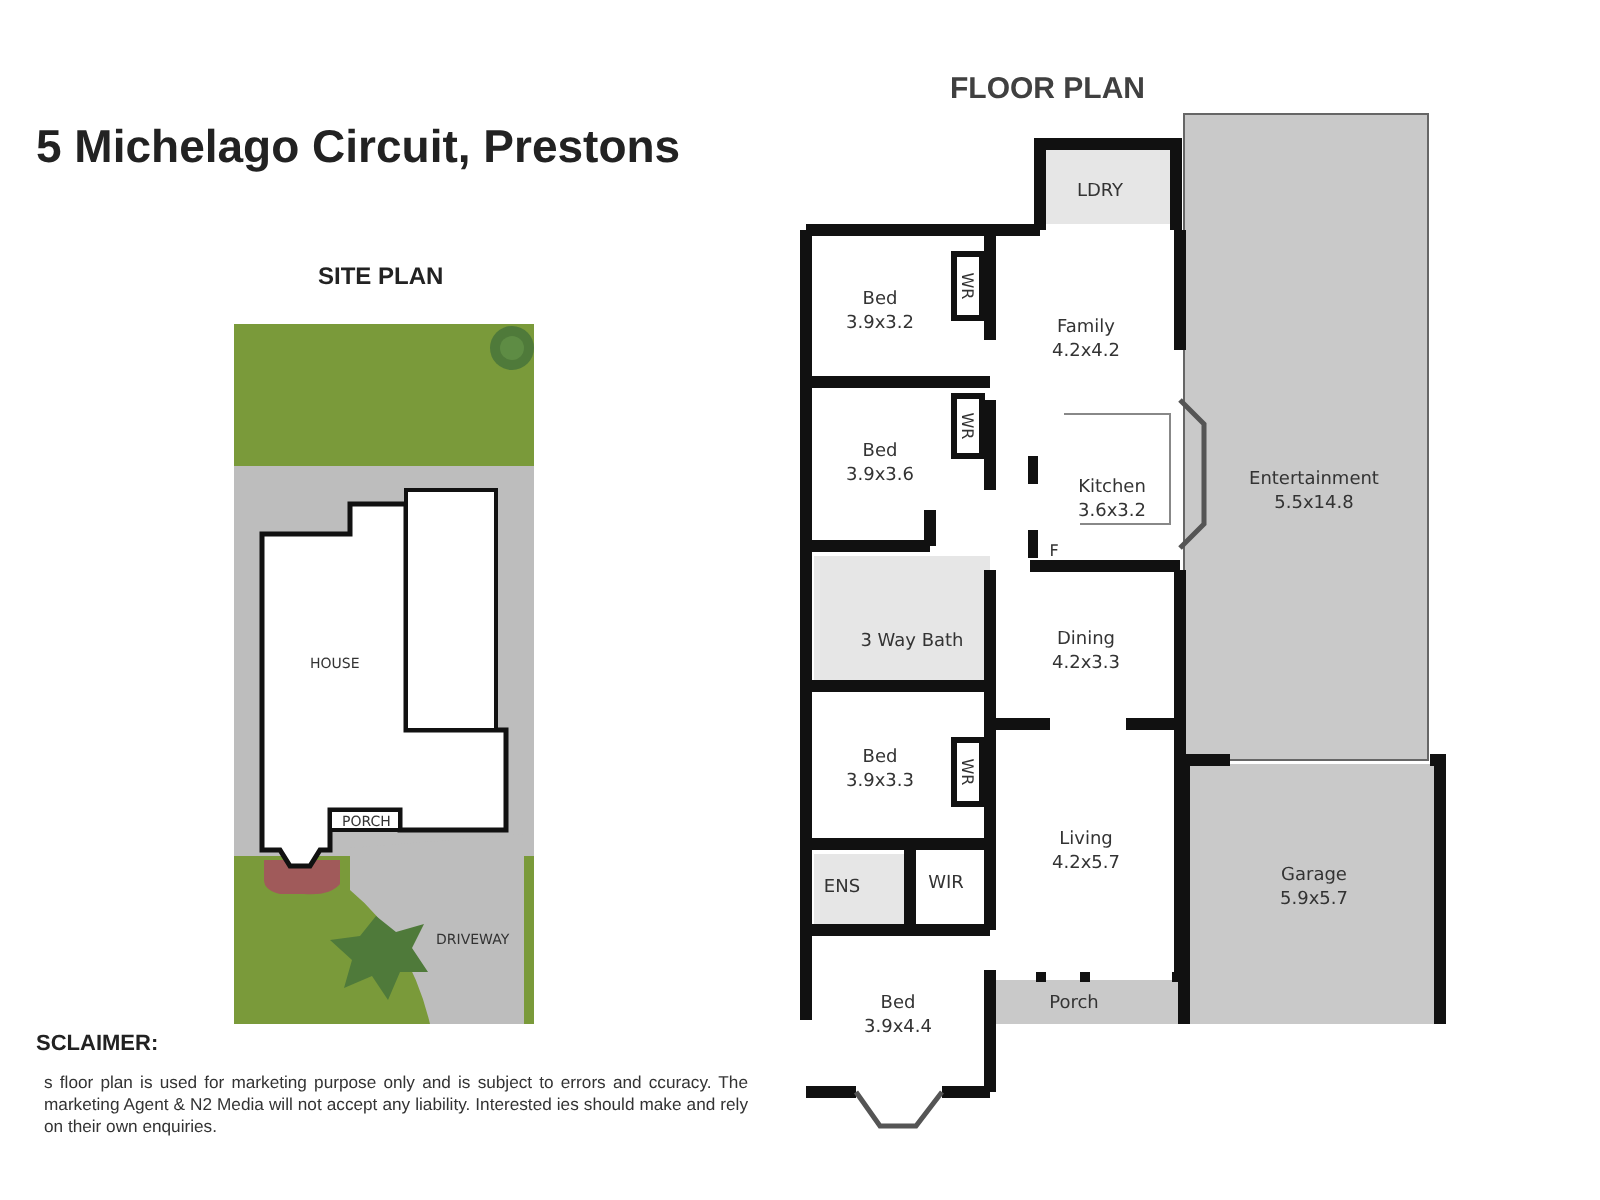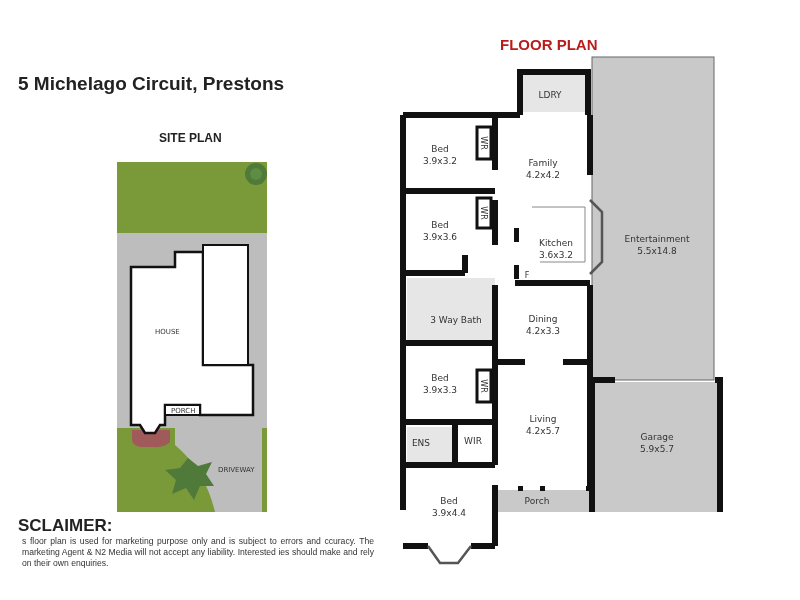--- a/index.html
+++ b/index.html
@@ -1,21 +1,21 @@
 <!DOCTYPE html>
 <html><head>
 <meta charset="utf-8">
 <style>
   html,body{margin:0;padding:0;}
   body{width:800px;height:600px;background:#ffffff;position:relative;overflow:hidden;font-family:"Liberation Sans",sans-serif;}
   .abs{position:absolute;}
-  .title{left:18px;top:60px;font-size:19px;font-weight:bold;color:#222;white-space:nowrap;margin-top:13px;}
+  .title{left:18px;top:60px;font-size:23px;font-weight:bold;color:#222;white-space:nowrap;}
   .site-title{left:159px;top:131px;font-size:12px;font-weight:bold;color:#222;}
-  .floor-title{left:500px;top:36px;font-size:15px;font-weight:bold;color:#b91c1c;}
-  .disc-title{left:18px;top:516px;font-size:17px;font-weight:bold;color:#222;}
+  .floor-title{left:475px;top:36px;font-size:15px;font-weight:bold;color:#404040;}
+  .disc-title{left:18px;top:516px;font-size:11px;font-weight:bold;color:#222;}
   .disc-text{left:22px;top:536px;width:352px;font-size:8.6px;line-height:11px;color:#333;text-align:justify;}
   svg text{font-family:"DejaVu Sans",sans-serif;}
 </style>
 </head>
 <body>
 
 <div class="abs title">5 Michelago Circuit, Prestons</div>
 <div class="abs site-title">SITE PLAN</div>
 <div class="abs floor-title">FLOOR PLAN</div>
 

